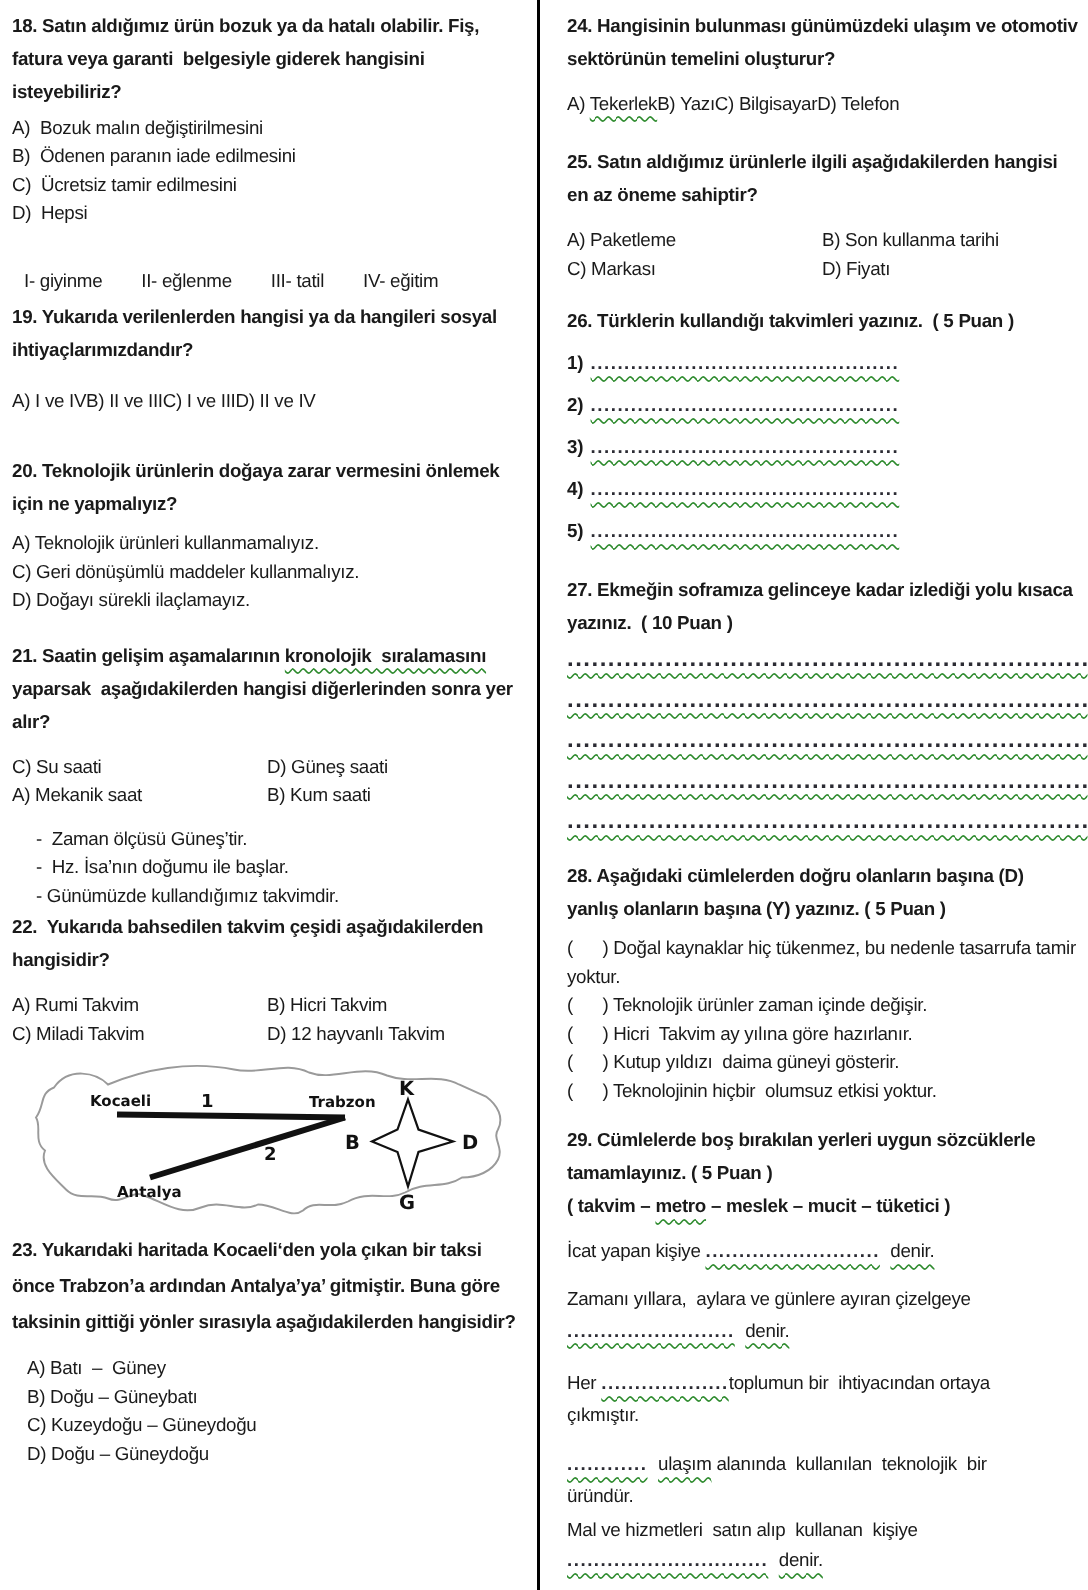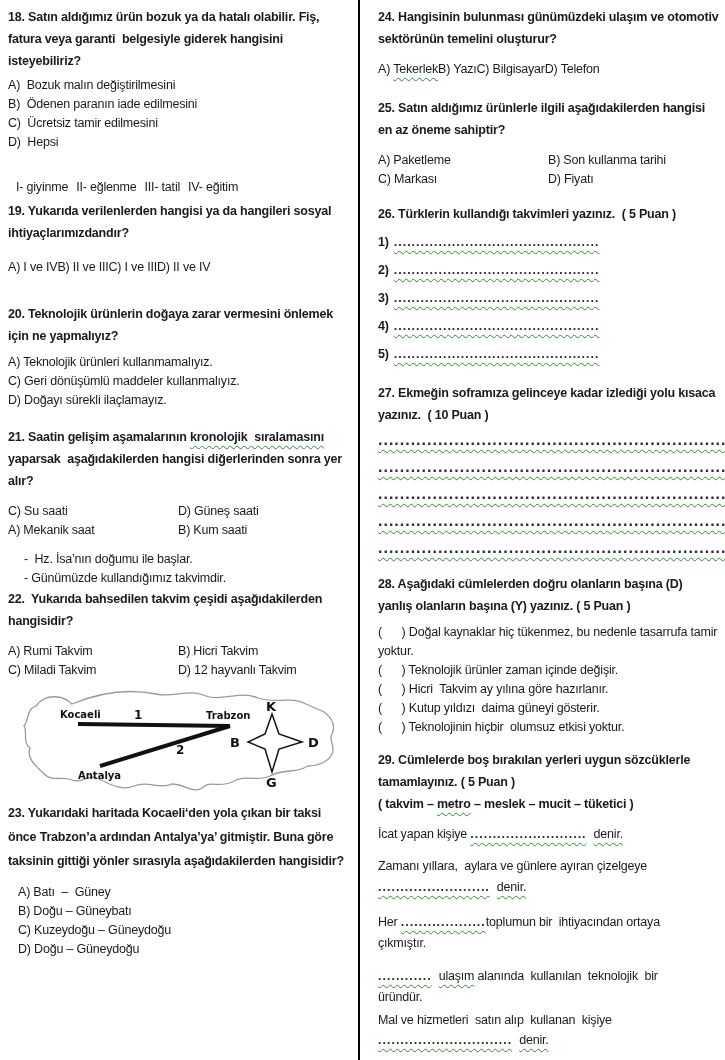--- a/index.html
+++ b/index.html
@@ -13,21 +13,21 @@
   p{margin:0;white-space:pre-wrap}
   span{white-space:pre-wrap}
   .stem{font-weight:bold;font-size:12.5px;line-height:22px;letter-spacing:-0.2px}
   .opt{font-size:12.5px;line-height:19px;letter-spacing:-0.2px}
   .sq{text-decoration-line:underline;text-decoration-style:wavy;
       text-decoration-color:#2e8b2e;text-decoration-thickness:1px;text-underline-offset:4px}
   .dots{font-weight:bold;color:#2b2b33;letter-spacing:1px}
   .row2{display:flex}
   .row2 .c1{width:170px;flex:none}
   .spread{display:flex;width:330px}
-  .romanrow{display:flex;gap:8px;padding-left:8px}
+  .romanrow{display:flex;gap:26px;padding-left:8px}
   .info{padding-left:16px}
   .numline{line-height:19px}
   .numline .numlab{font-weight:bold;margin-right:5px}
   .dotrow{line-height:27px}
   .den{margin-left:7px}
   .mapwrap{margin-top:4px}
   svg text{font-family:"DejaVu Sans",sans-serif}
   .citylab{font-size:10px;font-weight:bold;fill:#111}
   .routelab{font-size:12px;font-weight:bold;fill:#111}
   .complab{font-size:13px;font-weight:bold;fill:#111}
@@ -68,20 +68,21 @@
       <p class="opt">D) Doğayı sürekli ilaçlamayız.</p>
     </div>
 
     <p class="stem" style="margin-top:16px"><span>21. Saatin gelişim aşamalarının </span><span class="sq">kronolojik  sıralamasını</span><span> yaparsak  aşağıdakilerden hangisi diğerlerinden sonra yer alır?</span></p>
     <div style="margin-top:10px">
       <p class="opt row2"><span class="c1">C) Su saati</span><span>D) Güneş saati</span></p>
       <p class="opt row2"><span class="c1">A) Mekanik saat</span><span>B) Kum saati</span></p>
     </div>
 
     <div class="info" style="margin-top:10px">
+      <p class="opt">-  Zaman ölçüsü Güneş’tir.</p>
       <p class="opt">-  Hz. İsa’nın doğumu ile başlar.</p>
       <p class="opt">- Günümüzde kullandığımız takvimdir.</p>
     </div>
     <p class="stem">22.  Yukarıda bahsedilen takvim çeşidi aşağıdakilerden hangisidir?</p>
     <div style="margin-top:10px">
       <p class="opt row2"><span class="c1">A) Rumi Takvim</span><span>B) Hicri Takvim</span></p>
       <p class="opt row2"><span class="c1">C) Miladi Takvim</span><span>D) 12 hayvanlı Takvim</span></p>
     </div>
 
     <div class="mapwrap">

